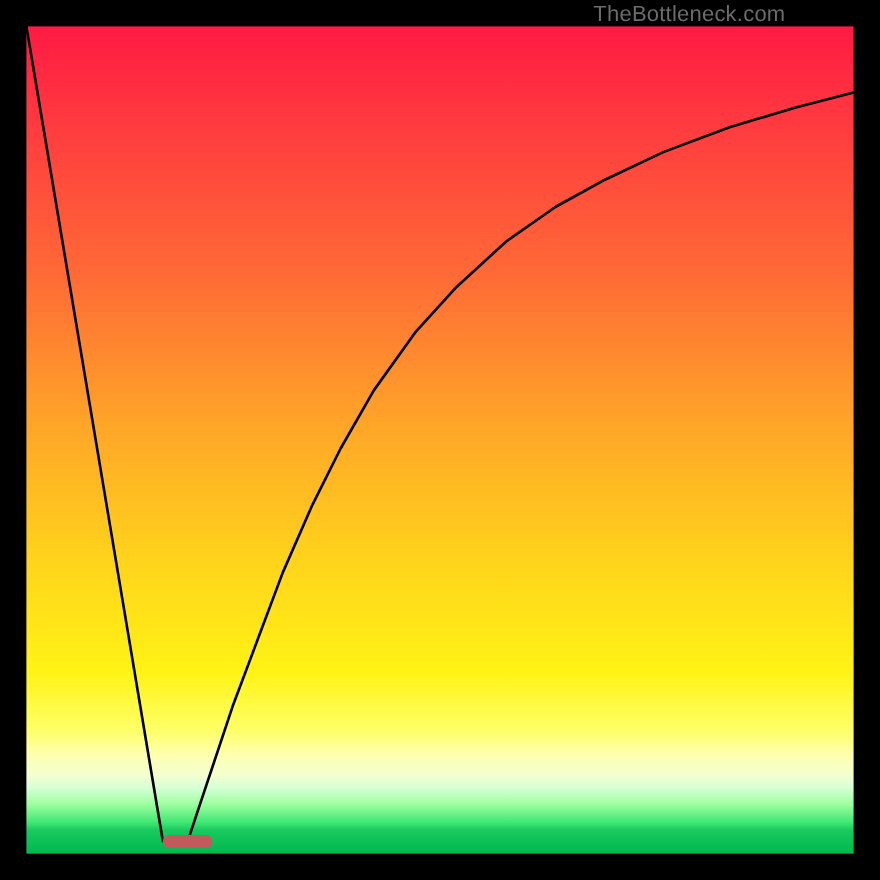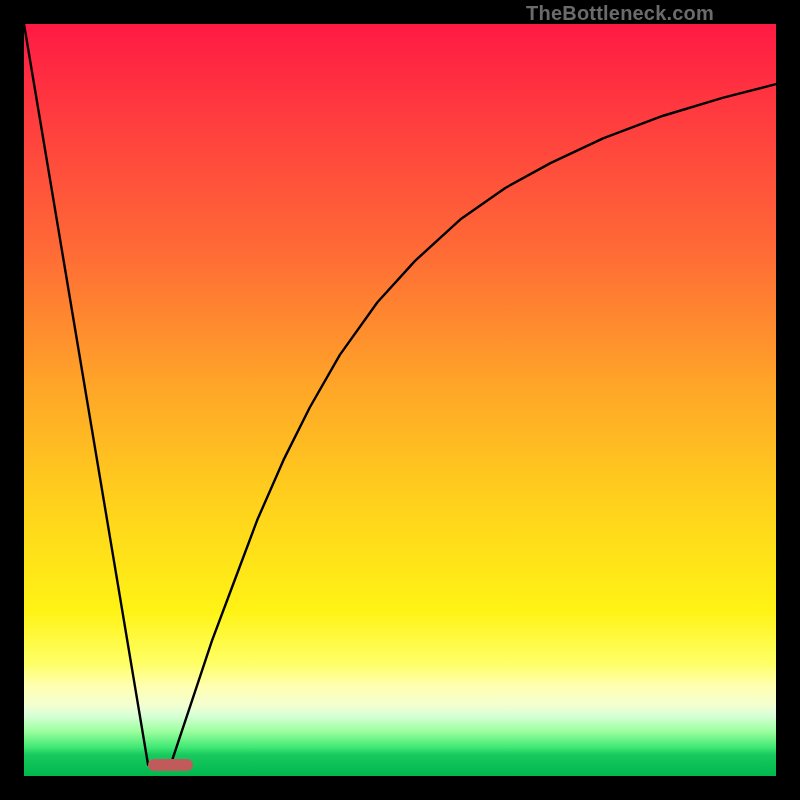--- a/index.html
+++ b/index.html
@@ -9,21 +9,20 @@
     height: 800px;
     overflow: hidden;
     background: #000;
     font-family: Arial, Helvetica, sans-serif;
   }
   .outer {
     position: relative;
     width: 720px;
     height: 800px;
     background: #000;
-    font-weight: bold;
   }
   .plot {
     position: absolute;
     left: 24px;
     top: 24px;
     width: 752px;
     height: 752px;
     
     background: linear-gradient(to bottom,
       #ff1a44 0%,

